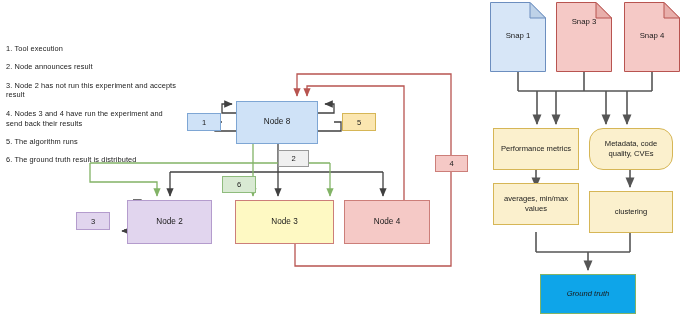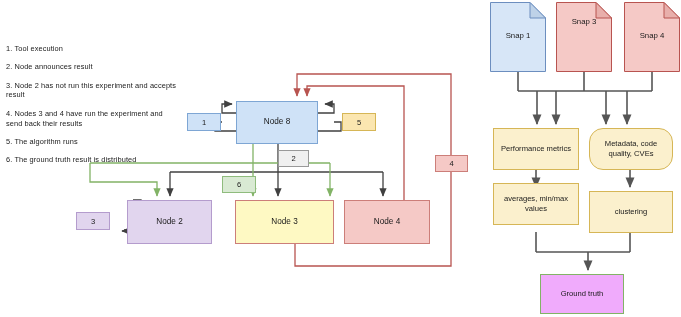--- a/index.html
+++ b/index.html
@@ -200,17 +200,17 @@
     <span>Metadata, code quality, CVEs</span>
   </div>
 
   <div class="rpbox" style="left:493px;top:183px;width:86px;height:42px;background:#fbf0cd;border-color:#d6b656;">
     <span>averages, min/max values</span>
   </div>
   <div class="rpbox" style="left:589px;top:191px;width:84px;height:42px;background:#fbf0cd;border-color:#d6b656;">
     <span>clustering</span>
   </div>
 
-  <div class="rpbox" style="left:540px;top:274px;width:84px;height:40px;background:#f0abfc;border-color:#82b366;">
+  <div class="rpbox" style="left:540px;top:274px;width:96px;height:40px;background:#0ea5e9;border-color:#82b366;font-style:italic;">
     <span>Ground truth</span>
   </div>
 
 </div>
 
 </body></html>

